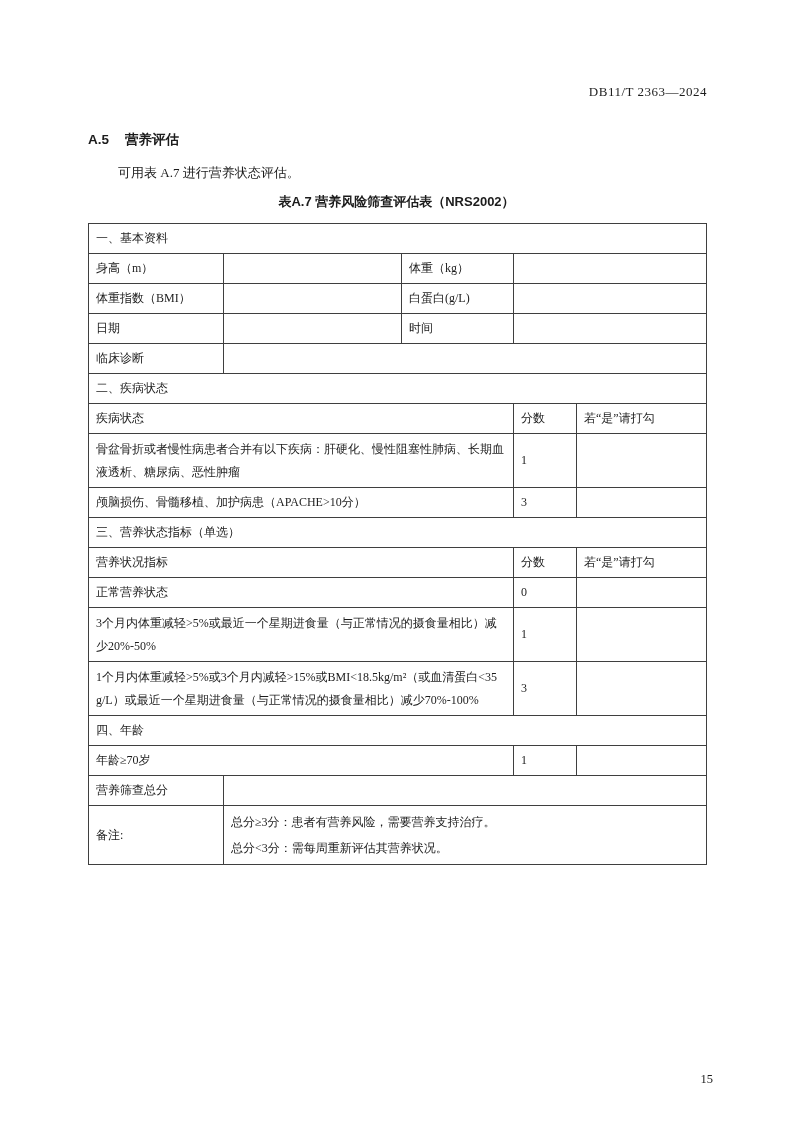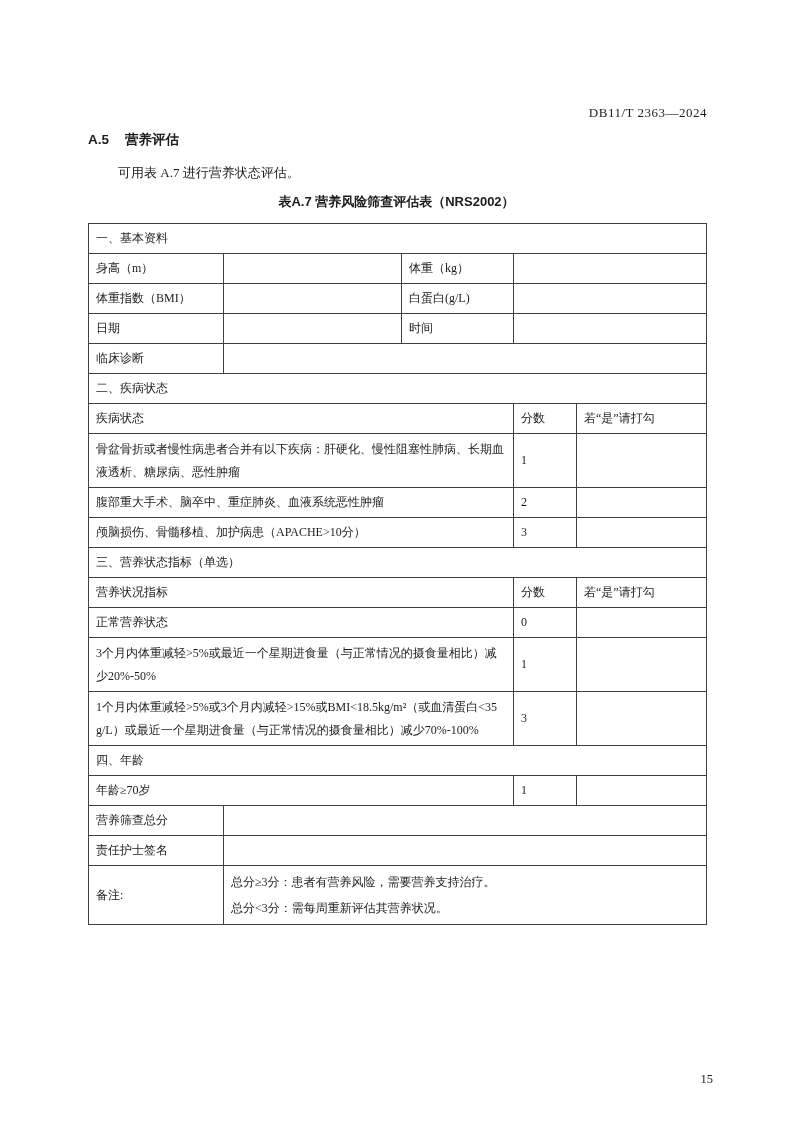--- a/index.html
+++ b/index.html
@@ -5,21 +5,21 @@
   * { margin: 0; padding: 0; box-sizing: border-box; }
   html, body { background: #ffffff; }
   body {
     width: 793px; height: 1123px;
     position: relative;
     font-family: "Liberation Serif", "DejaVu Serif", serif;
     color: #1c1c1c;
     overflow: hidden;
   }
   .doc-number {
-    position: absolute; top: 105px; right: 86px;
+    position: absolute; top: 84px; right: 86px;
     font-size: 13px; letter-spacing: 0.5px;
   }
   .heading {
     position: absolute; top: 131px; left: 88px;
     font-family: "Liberation Sans", "DejaVu Sans", sans-serif;
     font-weight: bold; font-size: 13.5px;
   }
   .heading .num { margin-right: 16px; }
   .intro {
     position: absolute; top: 164px; left: 118px;
@@ -108,25 +108,20 @@
     <td colspan="3">疾病状态</td>
     <td>分数</td>
     <td>若“是”请打勾</td>
   </tr>
   <tr class="h2">
     <td colspan="3">骨盆骨折或者慢性病患者合并有以下疾病：肝硬化、慢性阻塞性肺病、长期血液透析、糖尿病、恶性肿瘤</td>
     <td>1</td>
     <td></td>
   </tr>
   <tr class="h1">
-    <td colspan="3">腹部重大手术、脑卒中、重症肺炎、血液系统恶性肿瘤</td>
-    <td>2</td>
-    <td></td>
-  </tr>
-  <tr class="h1">
     <td colspan="3">颅脑损伤、骨髓移植、加护病患（APACHE&gt;10分）</td>
     <td>3</td>
     <td></td>
   </tr>
 
   <tr class="h1">
     <td class="sec-title" colspan="5">三、营养状态指标（单选）</td>
   </tr>
   <tr class="h1">
     <td colspan="3">营养状况指标</td>
@@ -154,24 +149,20 @@
   </tr>
   <tr class="h1">
     <td colspan="3">年龄≥70岁</td>
     <td>1</td>
     <td></td>
   </tr>
   <tr class="h1">
     <td>营养筛查总分</td>
     <td colspan="4"></td>
   </tr>
-  <tr class="h1">
-    <td>责任护士签名</td>
-    <td colspan="4"></td>
-  </tr>
   <tr class="h2">
     <td>备注:</td>
     <td colspan="4">
       <div class="remark-line">总分≥3分：患者有营养风险，需要营养支持治疗。</div>
       <div class="remark-line">总分&lt;3分：需每周重新评估其营养状况。</div>
     </td>
   </tr>
 </tbody>
   </table>
 

